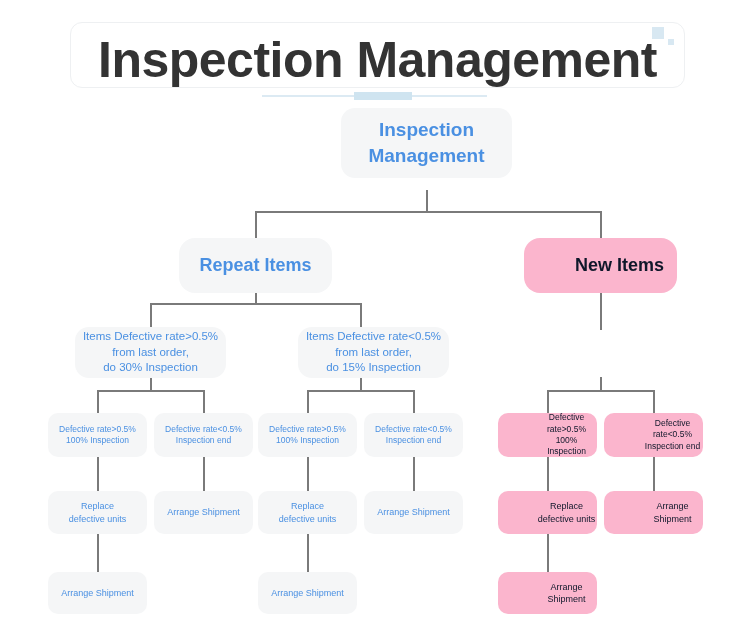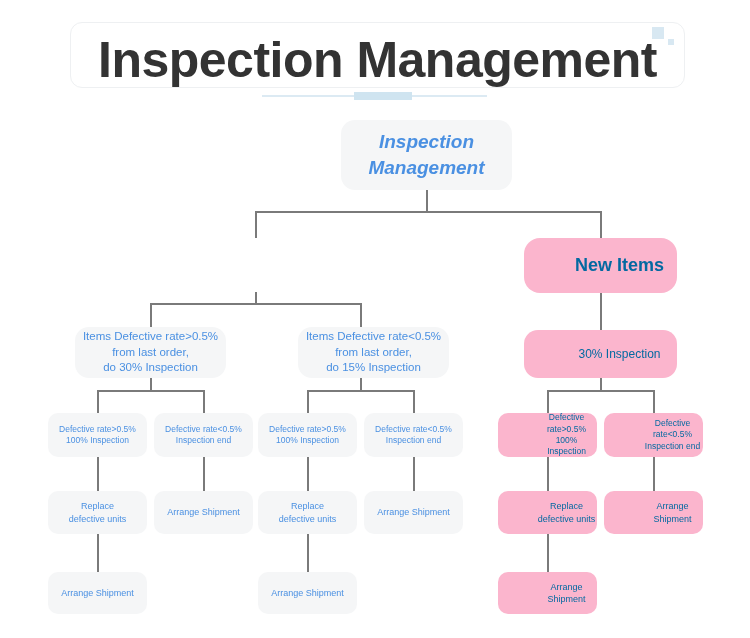--- a/index.html
+++ b/index.html
@@ -96,21 +96,21 @@
     border-radius: 12px;
     line-height: 1.35;
     white-space: pre-line;
   }
   .node.blue {
     background: #f5f6f7;
     color: #4a90e2;
   }
   .node.pink {
     background: #fbb5cd;
-    color: #0369a1;
+    color: #0f172a;
     padding-left: 38px;
   }
   .node.root {
     border-radius: 14px;
     font-size: 19px;
     font-weight: bold;
   }
   .node.lvl2 {
     border-radius: 16px;
     font-size: 18px;
@@ -183,32 +183,32 @@
   <div class="line vline" style="left:203px; top:456px; height:35px;"></div>
   <div class="line vline" style="left:307px; top:456px; height:35px;"></div>
   <div class="line vline" style="left:413px; top:456px; height:35px;"></div>
   <div class="line vline" style="left:547px; top:456px; height:35px;"></div>
   <div class="line vline" style="left:653px; top:456px; height:35px;"></div>
 
   <div class="line vline" style="left:97px;  top:534px; height:38px;"></div>
   <div class="line vline" style="left:307px; top:534px; height:38px;"></div>
   <div class="line vline" style="left:547px; top:534px; height:38px;"></div>
 
-  <div class="node blue root" style="left:341px; top:120px; width:171px; height:70px;font-style:italic;">Inspection
+  <div class="node blue root" style="left:341px; top:108px; width:171px; height:70px;">Inspection
 Management</div>
 
+  <div class="node blue lvl2" style="left:179px; top:238px; width:153px; height:55px;">Repeat Items</div>
   <div class="node pink lvl2" style="left:524px; top:238px; width:153px; height:55px;">New Items</div>
 
   <div class="node blue lvl3" style="left:75px; top:327px; width:151px; height:51px;">Items Defective rate&gt;0.5%
 from last order,
 do 30% Inspection</div>
   <div class="node blue lvl3" style="left:298px; top:327px; width:151px; height:51px;">Items Defective rate&lt;0.5%
 from last order,
 do 15% Inspection</div>
-  <div class="node pink lvl3 pinknode" style="left:524px; top:330px; width:153px; height:48px;">30% Inspection</div>
 
   <div class="node blue lvl4" style="left:48px; top:413px; width:99px; height:44px;">Defective rate&gt;0.5%
 100% Inspection</div>
   <div class="node blue lvl4" style="left:154px; top:413px; width:99px; height:44px;">Defective rate&lt;0.5%
 Inspection end</div>
   <div class="node blue lvl4" style="left:258px; top:413px; width:99px; height:44px;">Defective rate&gt;0.5%
 100% Inspection</div>
   <div class="node blue lvl4" style="left:364px; top:413px; width:99px; height:44px;">Defective rate&lt;0.5%
 Inspection end</div>
   <div class="node pink lvl4" style="left:498px; top:413px; width:99px; height:44px;">Defective rate&gt;0.5%

